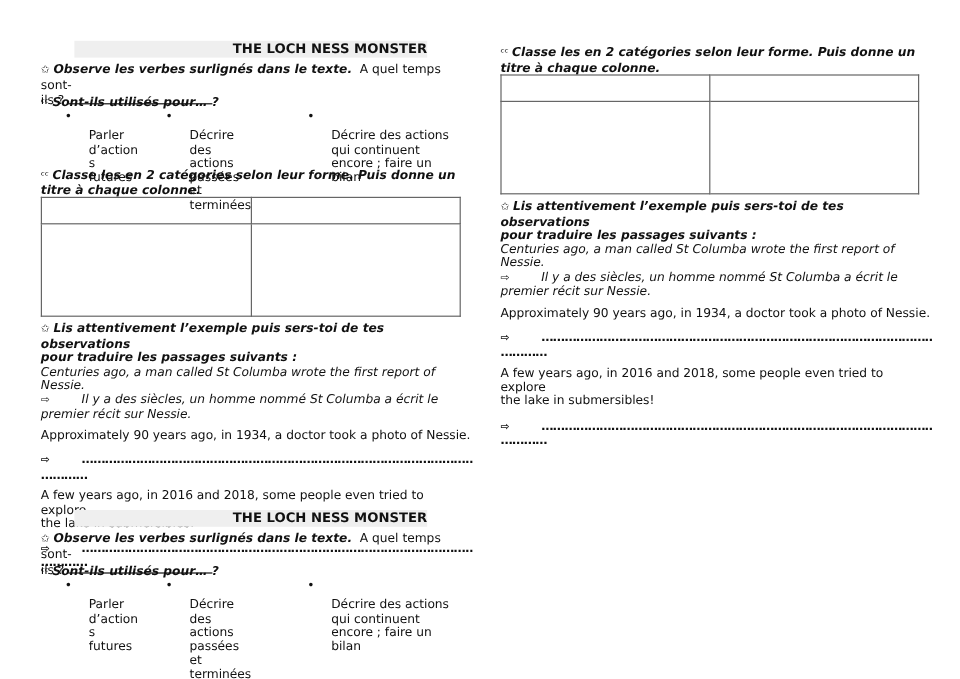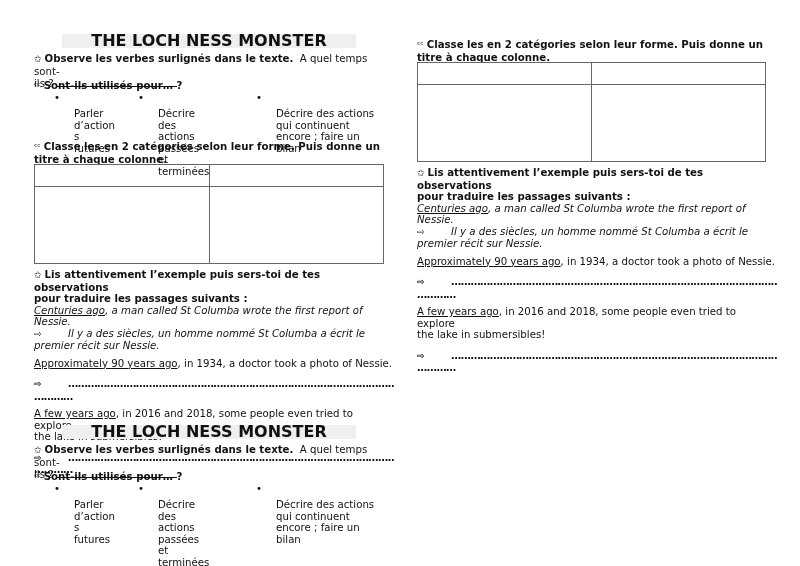--- a/index.html
+++ b/index.html
@@ -1,30 +1,30 @@
 <!DOCTYPE html>
 <html><head>
 <meta charset="utf-8">
 <style>
   html, body { margin: 0; padding: 0; background: #ffffff; }
   body { width: 800px; height: 566px; position: relative; overflow: hidden;
          font-family: "DejaVu Sans", sans-serif; color: #111; font-size: 10.2px; line-height: 11.5px; }
-  .title-bar { position: absolute; background: #efefef; font-weight: bold; font-size: 16px;
-               text-align: center; line-height: 14px; }
+  .title-bar { position: absolute; background: #efefef; font-weight: bold; font-size: 11px;
+               text-align: right; line-height: 14px; }
   .abs { position: absolute; }
-  .bold { font-weight: bold; }
+  .bold { font-weight: bold; font-style: italic; }
   .icon { display: inline-block; font-weight: normal; margin-right: 3px; font-size: 9px; }
   .blank-line { display: inline-block; width: 120px; border-bottom: 1px solid #111; height: 9px; vertical-align: baseline; }
   .bullets { position: absolute; }
   .bullet-item { position: absolute; }
   .bullet-dot { position: absolute; left: 0; top: 0; }
   .bullet-text { position: absolute; left: 20px; top: 16px; }
   table.grid { position: absolute; border-collapse: collapse; }
   table.grid td { border: 1px solid #666; padding: 0; }
-  .u { text-decoration: underline; }
+  .u { }
   .it { font-style: italic; }
   .dots { letter-spacing: -0.5px; font-weight: bold; white-space: nowrap; overflow: hidden; }
   .arrow { display: inline-block; width: 34px; font-size: 9px; }
 </style>
 </head>
 <body>
 
 <div class="title-bar" style="left:62px; top:34px; width:294px;">THE LOCH NESS MONSTER</div>
 
 <div class="abs" style="left:34px; top:53px; width:350px;">

